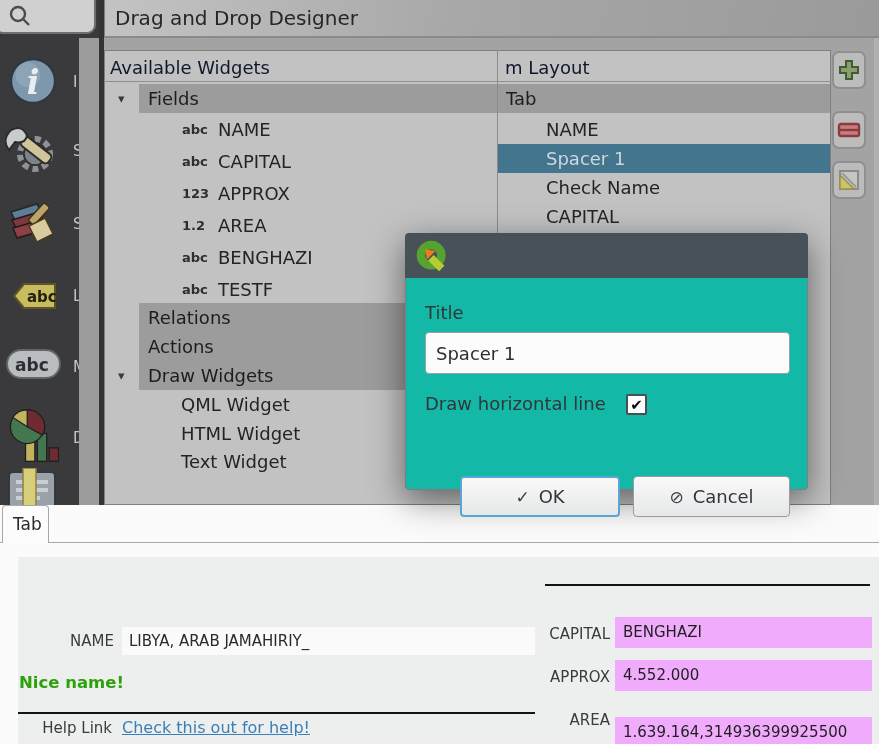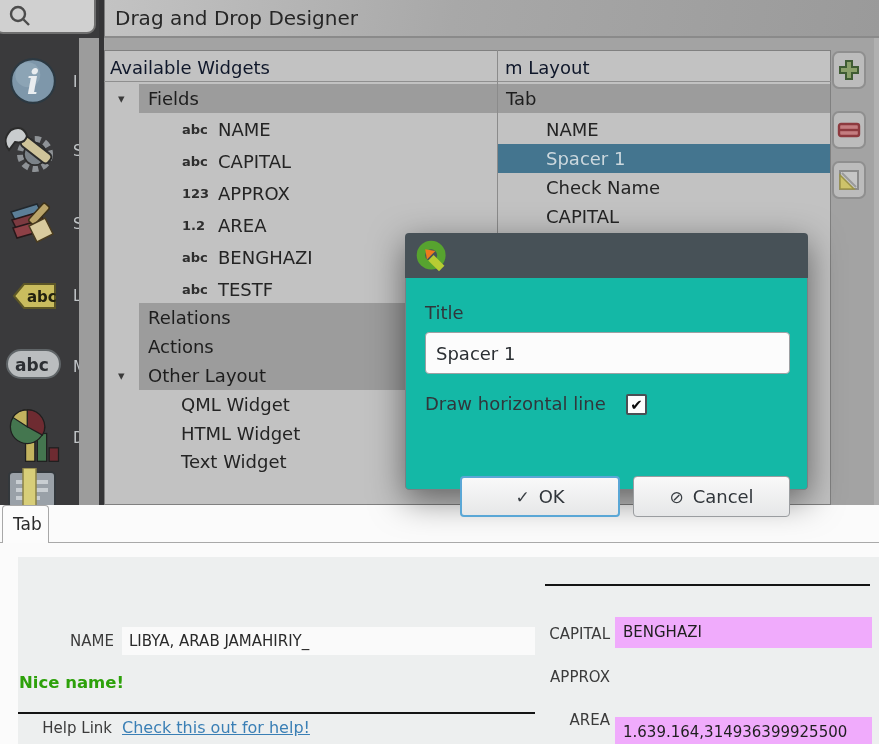--- a/index.html
+++ b/index.html
@@ -229,21 +229,21 @@
     <div class="band"></div>
     <span class="clabel">Actions</span>
   </div>
   <div class="trow ltrow" style="top:303px">
     <div class="band"></div>
     <span class="clabel">Relations</span>
   </div>
   <div class="trow ltrow" style="top:361px">
     <div class="band"></div>
     <span class="arrow">▾</span>
-    <span class="clabel">Other Layout</span>
+    <span class="clabel">Draw Widgets</span>
   </div>
   <div class="trow ltrow" style="top:419px">
     <span class="olabel">HTML Widget</span>
   </div>
   <div class="trow ltrow" style="top:390px">
     <span class="olabel">QML Widget</span>
   </div>
   <div class="trow ltrow" style="top:447px">
     <span class="olabel">Text Widget</span>
   </div>
@@ -324,19 +324,20 @@
 
       <div class="fl fr" style="left:2px;top:161px;width:92px">Help Link</div>
       <div id="help-link">Check this out for help!</div>
 
       <div class="hline" style="left:0px;top:155px;width:517px;top:155px"></div>
 
       <div class="fl fr" style="left:437px;top:67px;width:155px">CAPITAL</div>
       <div class="fv" style="left:597px;top:60px;width:257px">BENGHAZI</div>
 
       <div class="fl fr" style="left:437px;top:110px;width:155px">APPROX</div>
+      <div class="fv" style="left:597px;top:103px;width:257px">4.552.000</div>
 
       <div class="fl fr" style="left:437px;top:153px;width:155px">AREA</div>
       <div class="fv" style="left:597px;top:160px;width:257px">1.639.164,314936399925500</div>
     </div>
   </div>
 
 </div>
 
 </body></html>

